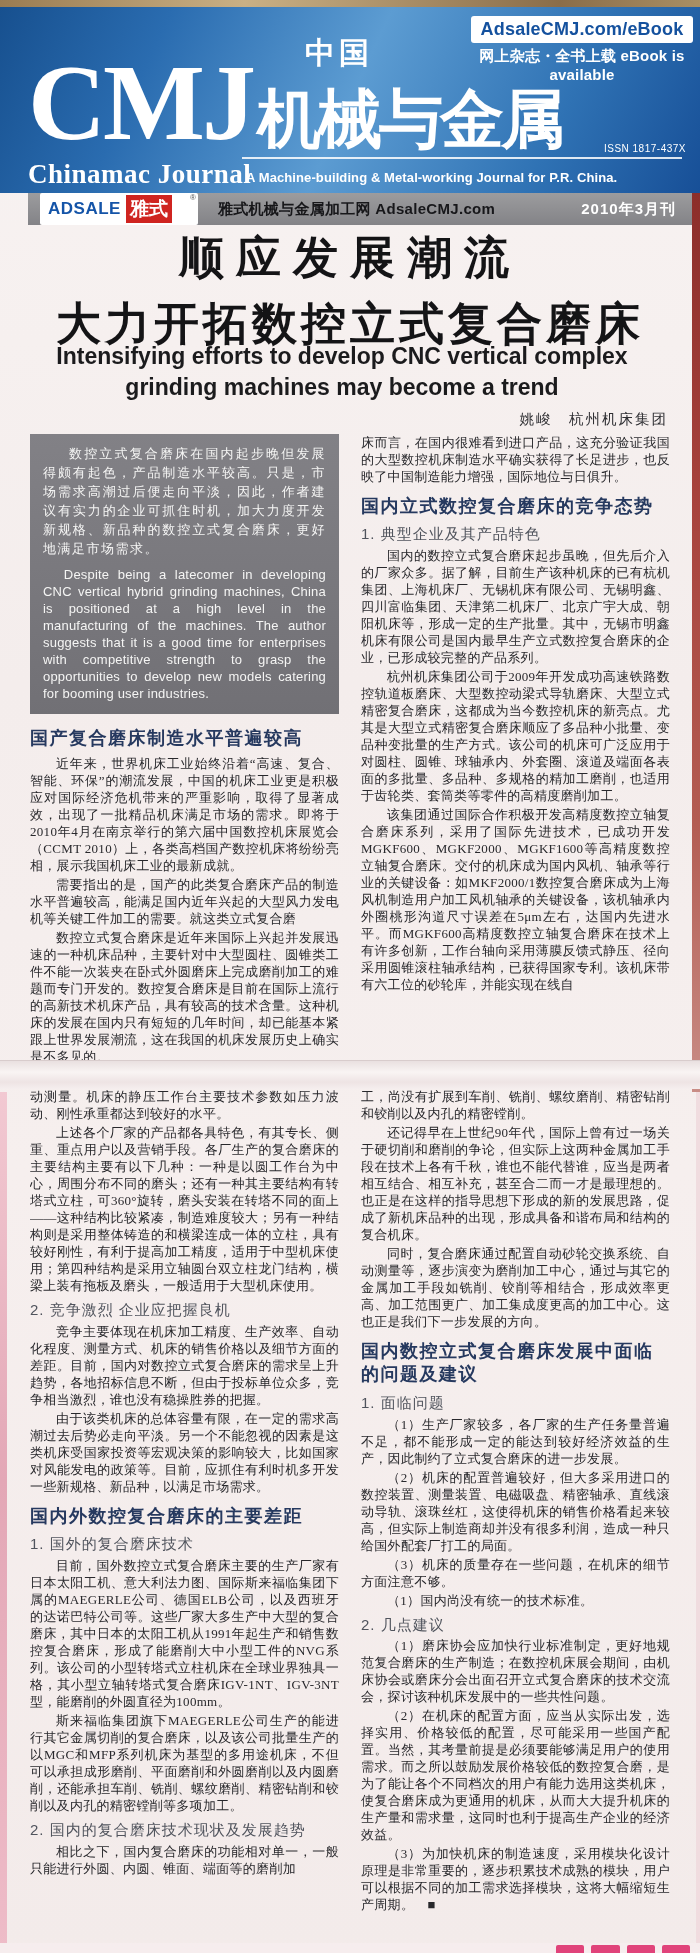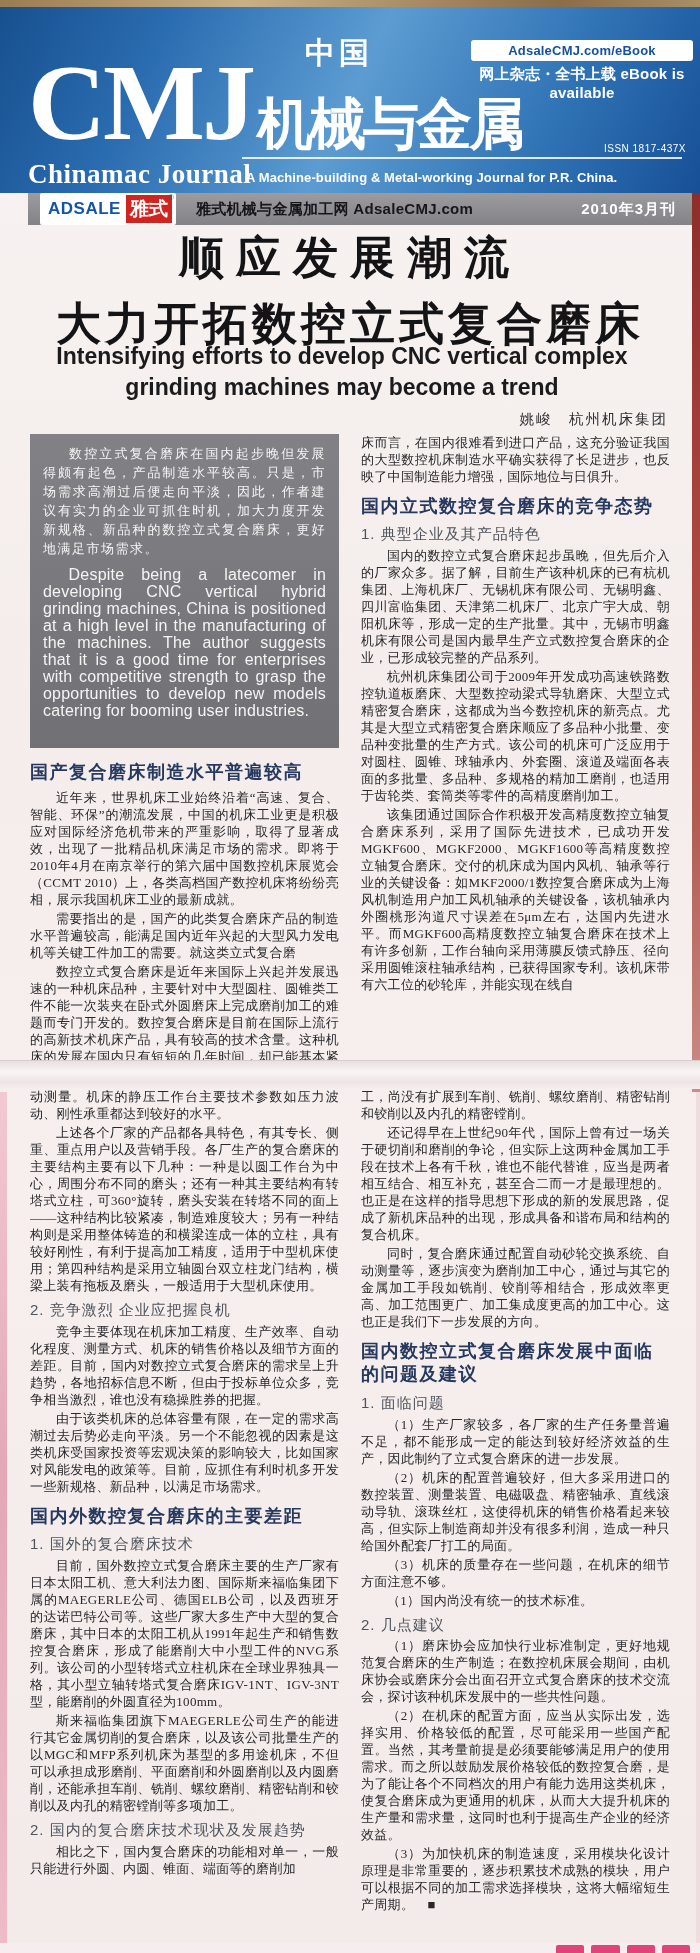--- a/index.html
+++ b/index.html
@@ -7,36 +7,36 @@
     width:700px;height:1953px;position:relative;overflow:hidden;
     background:linear-gradient(180deg,#f8f3f2 0%,#f4edec 35%,#f6efee 60%,#f3ebea 100%);
     font-family:"Liberation Sans", sans-serif;
   }
   .scan-top{position:absolute;top:0;left:0;width:700px;height:7px;
     background:linear-gradient(90deg,#9a7c52,#c9b085 35%,#8a6d49 80%,#a98f64);}
   
   .banner{position:absolute;top:7px;left:0;width:700px;height:186px;color:#fff;
     background:linear-gradient(115deg,#17508f 0%,#2a6cb0 22%,#5c9cd2 50%,#2f72b4 78%,#174f97 100%);}
   .ebook-box{position:absolute;top:9px;right:7px;width:222px;text-align:center;}
-  .ebook-link{background:#ffffff;color:#14519e;font-weight:bold;font-size:13px;
-    padding:3px 6px;border-radius:3px;letter-spacing:.2px;margin-top:24px;}
+  .ebook-link{background:#ffffff;color:#14519e;font-weight:bold;font-size:18px;
+    padding:3px 6px;border-radius:3px;letter-spacing:.2px;}
   .ebook-note{color:#fff;font-size:15px;font-weight:bold;padding-top:4px;letter-spacing:.2px;}
   .cn-top{position:absolute;top:26px;left:305px;font-size:30px;font-weight:900;letter-spacing:4px;}
   .masthead-row{position:absolute;top:48px;left:28px;display:flex;align-items:flex-end;}
   .latin{font-family:"Liberation Serif", serif;font-weight:bold;font-size:108px;line-height:.88;letter-spacing:-3px;}
-  .mast-cn{font-size:56px;font-weight:900;line-height:.95;margin-left:4px;letter-spacing:-3px;}
+  .mast-cn{font-size:64px;font-weight:900;line-height:.95;margin-left:4px;letter-spacing:-3px;}
   .banner-rule{position:absolute;top:150px;left:242px;right:18px;height:2px;background:rgba(255,255,255,.85);}
   .journal-name{position:absolute;top:152px;left:28px;font-family:"Liberation Serif", serif;
     font-weight:bold;font-size:27px;letter-spacing:.5px;}
   .journal-sub{position:absolute;top:163px;left:246px;font-size:13px;font-weight:bold;letter-spacing:.1px;}
   .issn{position:absolute;top:136px;right:14px;font-size:10px;letter-spacing:.5px;}
   
   .adsale-bar{position:absolute;top:193px;left:28px;width:664px;height:32px;
     background:linear-gradient(180deg,#9c9c9e,#838387);display:flex;align-items:center;}
-  .adsale-logo{background:#fff;margin-left:12px;padding:2px 4px 2px 8px;display:flex;align-items:center;
+  .adsale-logo{background:#fff;margin-left:12px;padding:2px 26px 2px 8px;display:flex;align-items:center;
     border-radius:2px;position:relative;}
   .adsale-en{color:#1454a8;font-weight:900;font-size:17px;letter-spacing:.5px;font-style:normal;}
   .adsale-cn-box{background:#cf2420;color:#fff;font-weight:bold;font-size:19px;padding:1px 4px;margin-left:5px;}
   .adsale-reg{position:absolute;top:0;right:2px;color:#555;font-size:8px;}
   .bar-site{margin-left:20px;color:#17171a;font-weight:bold;font-size:15px;letter-spacing:.3px;}
   .bar-issue{margin-left:auto;margin-right:16px;color:#fff;font-weight:bold;font-size:15px;letter-spacing:1px;}
   .right-strip{position:absolute;top:193px;right:0;width:8px;height:899px;
     background:linear-gradient(180deg,#8c2e2a,#a8433d 35%,#b35c52 70%,#c98d86);}
   
   .title-cn{position:absolute;top:228px;left:0;width:700px;text-align:center;color:#141416;font-weight:900;}
@@ -48,21 +48,21 @@
     font-family:"Liberation Serif", serif;letter-spacing:2px;}
   
   .cols{position:absolute;left:30px;width:640px;display:flex;gap:22px;overflow:hidden;}
   .cols.p1{top:434px;height:626px;}
   .cols.p2{top:1088px;height:852px;}
   .col{width:309px;}
   .abstract{background:linear-gradient(180deg,#828186,#717075);color:#f5f5f4;
     padding:10px 13px 12px;margin-bottom:13px;}
   .abstract-cn{margin:0;font-family:"Liberation Serif", serif;font-size:13px;line-height:19px;
     letter-spacing:1.5px;text-indent:2em;text-align:justify;}
-  .abstract-en{margin:8px 0 17px;font-size:16px;line-height:17px;text-indent:1.6em;text-align:justify;letter-spacing:.2px;}
+  .abstract-en{margin:8px 0 0;font-size:13px;line-height:17px;text-indent:1.6em;text-align:justify;letter-spacing:.2px;}
   .sec-h1{color:#26395f;font-weight:900;font-size:18px;line-height:1.3;margin:10px 0 5px;letter-spacing:1.5px;}
   .sec-h2{color:#50545d;font-size:15px;line-height:1.25;margin:7px 0 3px;letter-spacing:1px;}
   p.body-p{margin:0 0 2px;font-family:"Liberation Serif","DejaVu Serif",serif;
     font-size:13px;line-height:17px;color:#28282c;text-align:justify;text-indent:2em;letter-spacing:.3px;}
   p.body-p.cont{text-indent:0;}
   .col > .sec-h1:first-child, .col > div > .sec-h1:first-child{margin-top:0;}
   
   .page-gap{position:absolute;top:1060px;left:0;width:700px;height:28px;
     background:linear-gradient(180deg,#e9e0e0 0%,#f9f4f3 40%,#eee4e4 75%,#f5eeee 100%);
     border-top:1px solid #d8cccc;}

